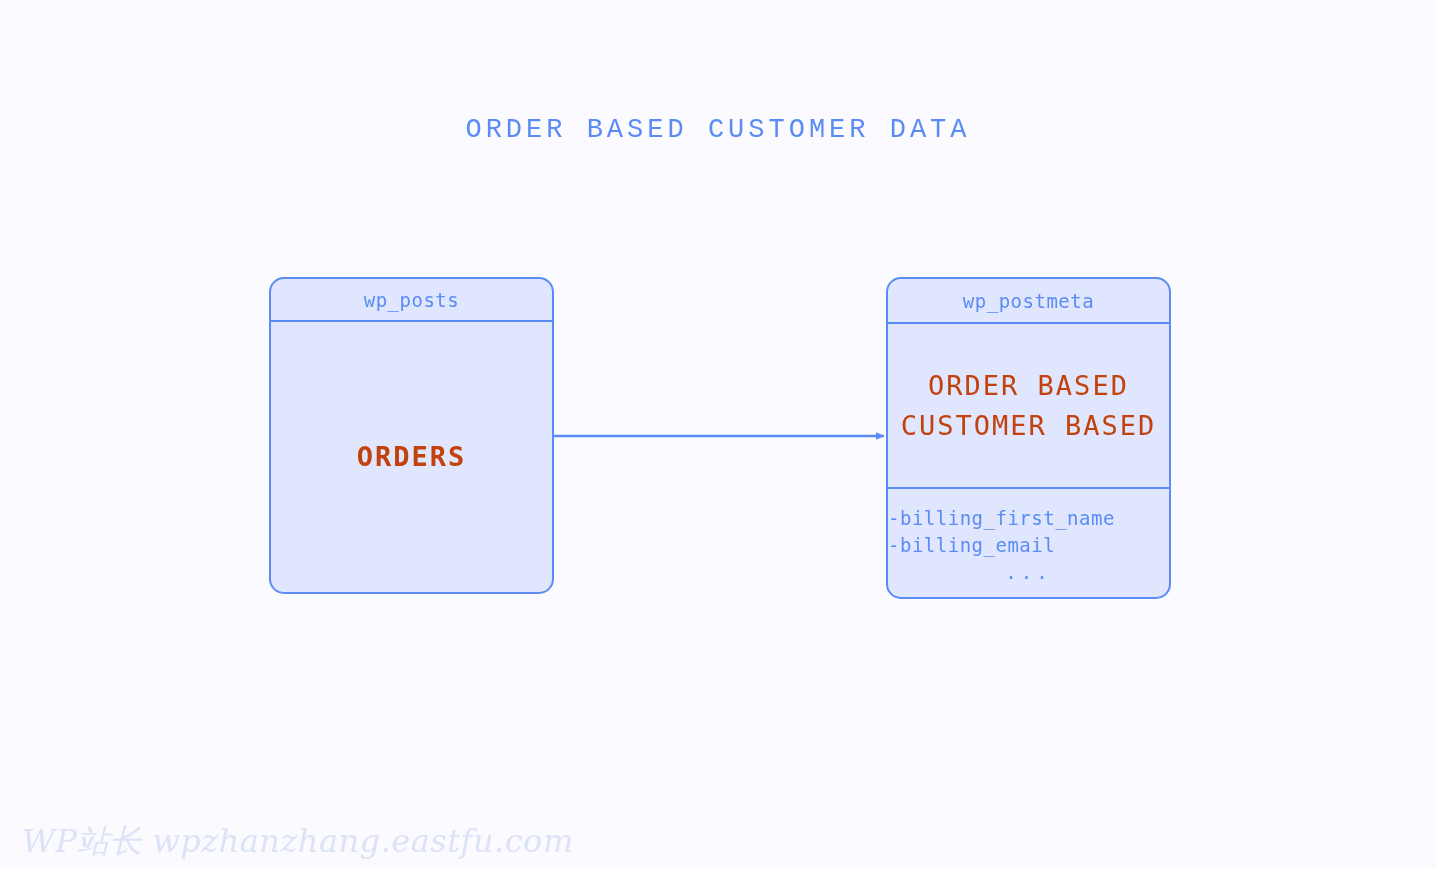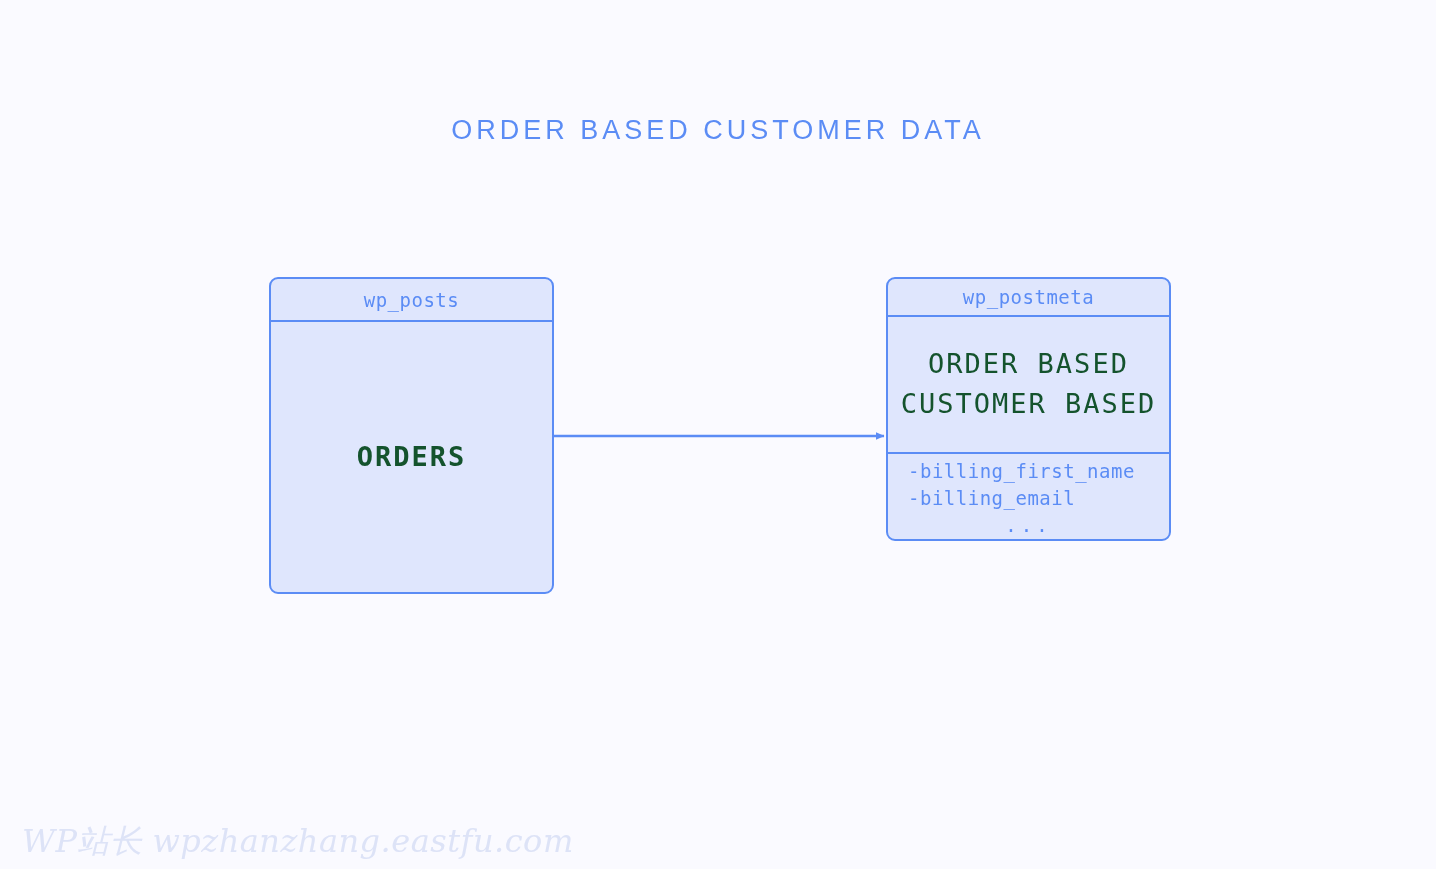--- a/index.html
+++ b/index.html
@@ -22,35 +22,35 @@
     height: 869px;
   }
 
   
   .diagram-title {
     position: absolute;
     left: 0;
     top: 110px;
     width: 1436px;
     text-align: center;
-    font-family: Liberation Sans, sans-serif;
+    font-family: Liberation Mono, monospace;
     font-size: 27px;
     letter-spacing: 4px;
     color: #5b8cf5;
     white-space: nowrap;
     line-height: 40px;
   }
 
   
   .entity-box {
     position: absolute;
     box-sizing: border-box;
     background: #dfe6fd;
     border: 2px solid #5b8cf5;
-    border-radius: 9px;
+    border-radius: 15px;
     overflow: hidden;
     display: flex;
     flex-direction: column;
   }
 
   .entity-header {
     box-sizing: border-box;
     width: 100%;
     text-align: center;
     color: #5b8cf5;
@@ -63,21 +63,21 @@
     justify-content: center;
   }
 
   .entity-body {
     box-sizing: border-box;
     width: 100%;
     display: flex;
     align-items: center;
     justify-content: center;
     text-align: center;
-    color: #14532d;
+    color: #c2410c;
     font-family: "DejaVu Sans Mono", "Liberation Mono", monospace;
     font-size: 27px;
     letter-spacing: 2px;
     line-height: 40px;
   }
 
   .entity-footer {
     box-sizing: border-box;
     width: 100%;
     border-top: 2px solid #5b8cf5;
@@ -88,21 +88,20 @@
     color: #5b8cf5;
     font-family: "DejaVu Sans Mono", "Liberation Mono", monospace;
     font-size: 19px;
     letter-spacing: 0.5px;
     line-height: 27px;
     padding-top: 4px;
   }
   .entity-footer .attr-left {
     width: 100%;
     text-align: left;
-    padding-left: 20px;
     box-sizing: border-box;
   }
   .entity-footer .attr-center {
     width: 100%;
     text-align: center;
     letter-spacing: 4px;
   }
 
   
   #box-wp-posts {
@@ -112,21 +111,21 @@
     height: 317px;
   }
   #box-wp-posts .entity-header { height: 43px; }
   #box-wp-posts .entity-body   { flex: 1 1 auto; font-weight: bold; }
 
   
   #box-wp-postmeta {
     left: 886px;
     top: 277px;
     width: 285px;
-    height: 264px;
+    height: 322px;
   }
   #box-wp-postmeta .entity-header { height: 45px; }
   #box-wp-postmeta .entity-body   { height: 163px; }
   #box-wp-postmeta .entity-footer { flex: 1 1 auto; }
 
   
   #connector {
     position: absolute;
     left: 548px;
     top: 416px;

